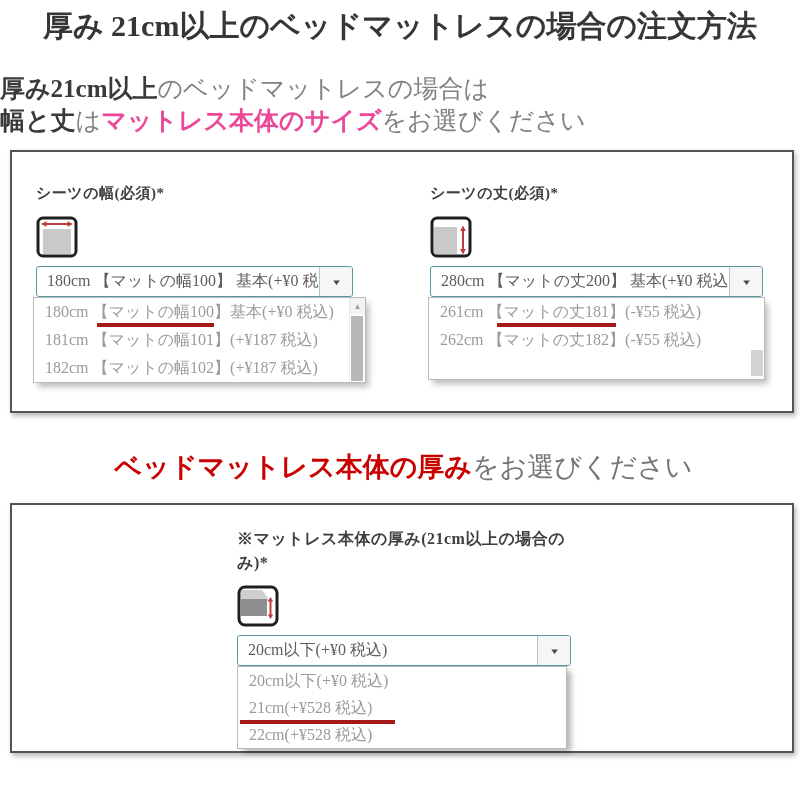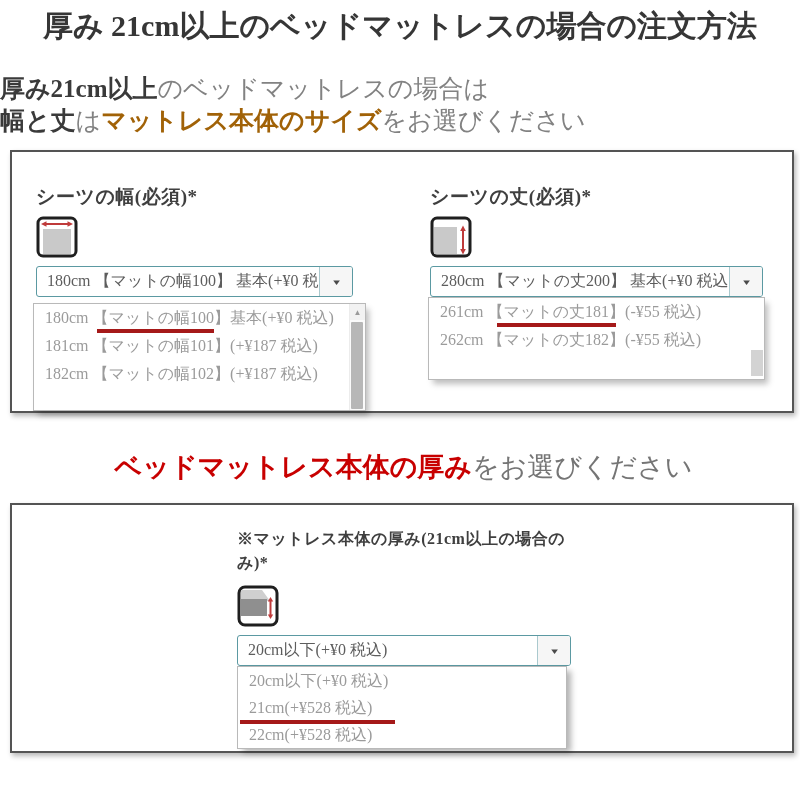--- a/index.html
+++ b/index.html
@@ -2,30 +2,30 @@
 <html><head>
 <meta charset="utf-8">
 <style>
   html,body{margin:0;padding:0;background:#fff;}
   .canvas{position:relative;width:800px;height:800px;background:#fff;overflow:hidden;
           font-family:Liberation Serif, serif;}
   .title{position:absolute;left:0;right:0;top:6px;text-align:center;
          font-size:30px;font-weight:700;color:#363636;}
   .sub{position:absolute;left:0;right:0;font-size:25px;color:#828282;}
   .sub .b{color:#3a3a3a;font-weight:700;}
-  .sub .r{color:#a16207;font-weight:700;}
+  .sub .r{color:#ec4899;font-weight:700;}
   .line1{top:72px;}
   .line2{top:104px;}
   .h2{position:absolute;left:0;right:0;top:449px;text-align:center;font-size:27px;color:#757575;margin-left:7px;}
   .h2 .r{color:#c80000;font-weight:700;}
   .box{position:absolute;left:10px;width:780px;background:#fff;
        border:2px solid #545454;box-shadow:2px 3px 5px rgba(0,0,0,.28);}
   .box1{top:150px;height:259px;}
   .box2{top:503px;height:246px;}
-  .label{position:absolute;font-size:19px;font-weight:700;color:#3f3f3f;letter-spacing:.5px;}
+  .label{position:absolute;font-size:15px;font-weight:700;color:#3f3f3f;letter-spacing:.5px;}
   .label2{position:absolute;font-size:16px;font-weight:700;color:#3f3f3f;line-height:24px;letter-spacing:.5px;}
   .icon{position:absolute;width:42px;height:42px;}
   .select{position:absolute;height:31px;border:1px solid #5b99a2;border-radius:3px;
           background:#fff;display:flex;align-items:stretch;box-sizing:border-box;}
   .sel-text{flex:1;display:flex;align-items:center;padding-left:10px;font-size:16px;
             color:#5d5d5d;white-space:nowrap;overflow:hidden;}
   .sel-btn{width:32px;border-left:1px solid #aac9ce;background:#f6f6f6;display:flex;
            align-items:center;justify-content:center;border-radius:0 2px 2px 0;}
   .caret{font-size:9px;color:#4a4a4a;transform:scale(1.25,.9);}
   .list{position:absolute;background:#fff;border:1px solid #b9b9b9;box-sizing:border-box;
@@ -66,21 +66,21 @@
       <path d="M37 8 L31.5 5.2 L31.5 10.8 Z" fill="#bf3a3a"></path>
     </svg>
 
     <div class="select" style="left:24px;top:114px;width:317px;">
       <span class="sel-text">180cm 【マットの幅100】 基本(+¥0 税込)</span>
       <span class="sel-btn">
         <span class="caret">▼</span>
       </span>
     </div>
 
-    <div class="list" style="left:21px;top:151px;width:333px;height:108px;">
+    <div class="list" style="left:21px;top:145px;width:333px;height:86px;">
       <div class="opt">180cm 【マットの幅100】基本(+¥0 税込)</div>
       <div class="opt">181cm 【マットの幅101】(+¥187 税込)</div>
       <div class="opt">182cm 【マットの幅102】(+¥187 税込)</div>
       <div class="u" style="left:63px;top:25px;width:117px;"></div>
       <div class="sb">
         <div class="sb-up">▲</div>
         <div class="sb-thumb"></div>
       </div>
     </div>
 

